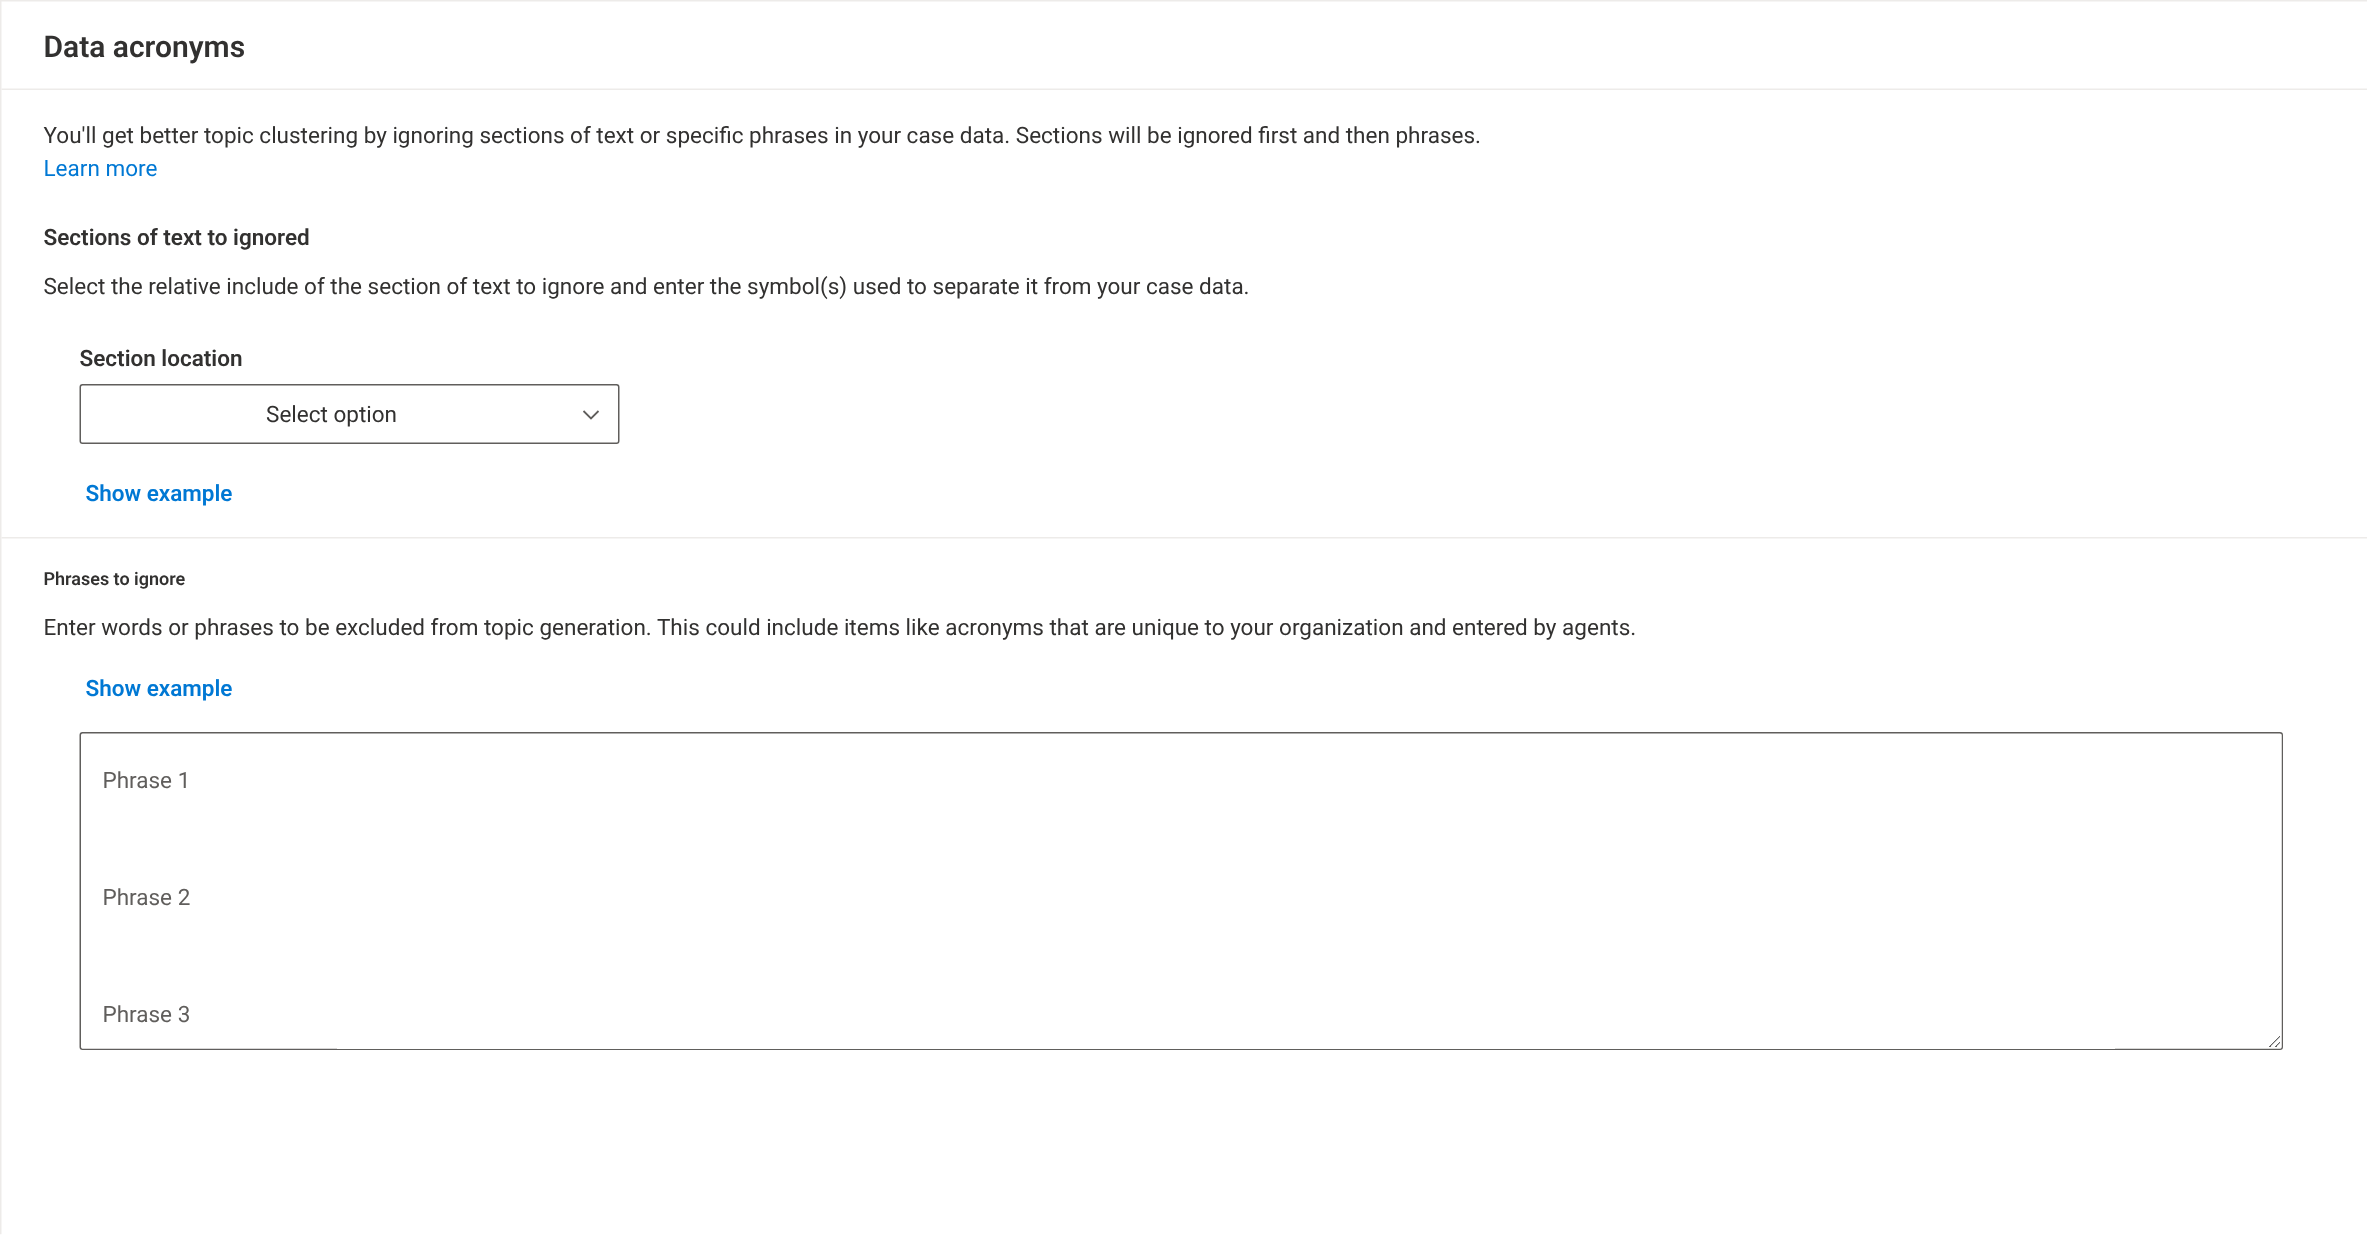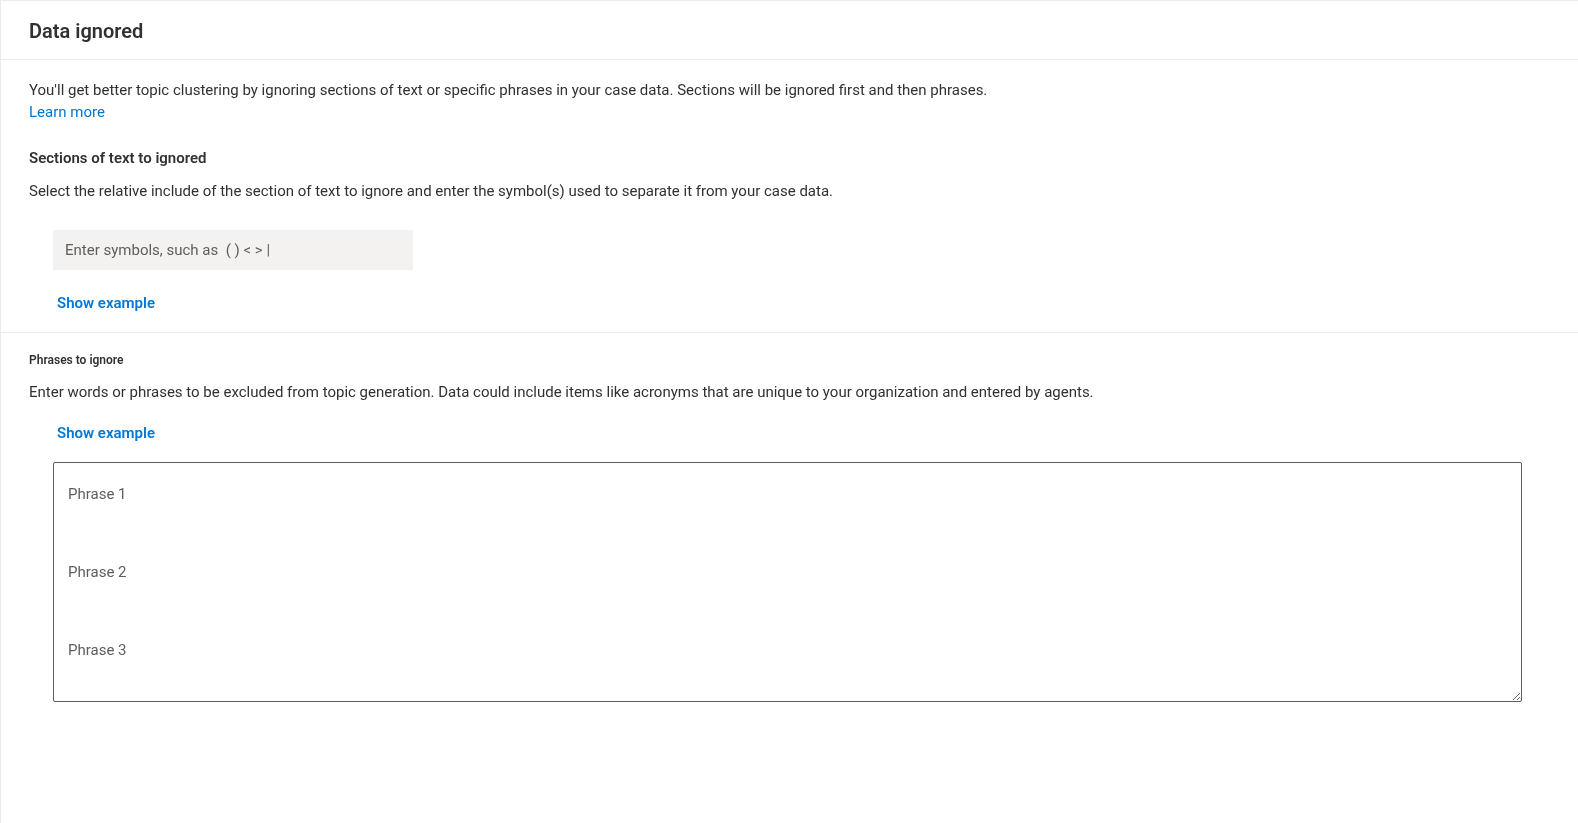--- a/index.html
+++ b/index.html
@@ -154,63 +154,69 @@
       padding-left: 28px;
       display: inline-block;
       margin-bottom: 20px;
     }
     .textarea-wrapper {
       padding-left: 24px;
       padding-right: 28px;
     }
     .phrases-textarea {
       width: 100%;
-      height: 240px;
+      height: 212px;
       border: 1px solid #605e5c;
       padding: 12px 14px;
       font-size: 15px;
       color: #605e5c;
       font-family: inherit;
       resize: both;
       line-height: 2.6;
       border-radius: 2px;
     }
     .phrases-textarea::placeholder {
       color: #605e5c;
       line-height: 2.6;
     }
   </style>
 </head>
 <body>
 
 <div class="container">
   <div class="header">
-    <h1>Data ignored</h1>
+    <h1>Data acronyms</h1>
   </div>
 
   <div class="content">
     <p class="description">You'll get better topic clustering by ignoring sections of text or specific phrases in your case data. Sections will be ignored first and then phrases.</p>
     <a class="link">Learn more</a>
     
     <h2 class="section-header">Sections of text to ignored</h2>
     <p class="section-desc">Select the relative include of the section of text to ignore and enter the symbol(s) used to separate it from your case data.</p>
     
     <div class="form-row">
       <div class="form-group">
-        <input type="text" class="text-input" placeholder="Enter symbols, such as  ( ) &lt; &gt; |" style="">
+        <label class="form-label">Section location</label>
+        <div class="select-wrapper">
+          <button class="select">Select option</button>
+          <svg class="chevron-down" viewBox="0 0 14 14" fill="none" stroke="currentColor" stroke-width="1.2">
+            <path d="M2 5 L7 10 L12 5"></path>
+          </svg>
+        </div>
       </div>
     </div>
     
     <a class="show-example">Show example</a>
     
     <hr class="divider">
     
     <div class="phrases-section">
       <h2 class="phrases-header">Phrases to ignore</h2>
-      <p class="phrases-desc">Enter words or phrases to be excluded from topic generation. Data could include items like acronyms that are unique to your organization and entered by agents.</p>
+      <p class="phrases-desc">Enter words or phrases to be excluded from topic generation. This could include items like acronyms that are unique to your organization and entered by agents.</p>
       
       <a class="show-example-phrases">Show example</a>
       
       <div class="textarea-wrapper">
         <textarea class="phrases-textarea" placeholder="Phrase 1
 
 Phrase 2
 
 Phrase 3" style=""></textarea>
       </div>

